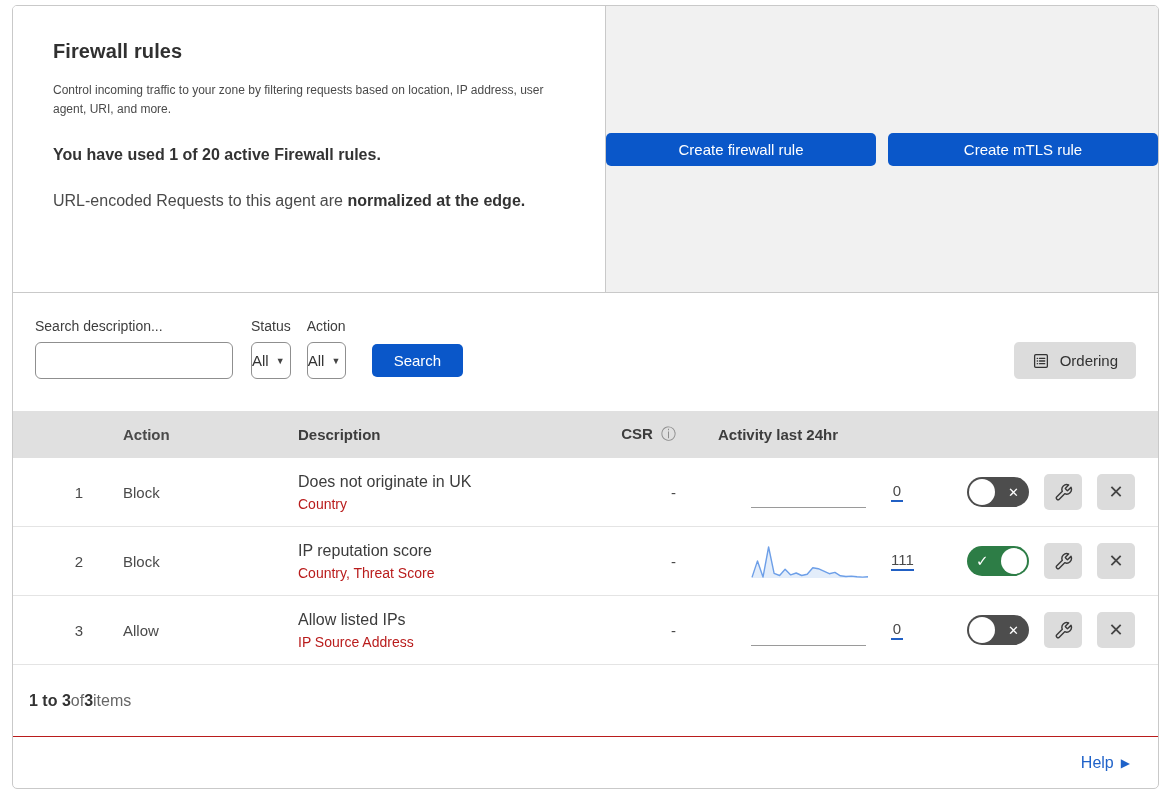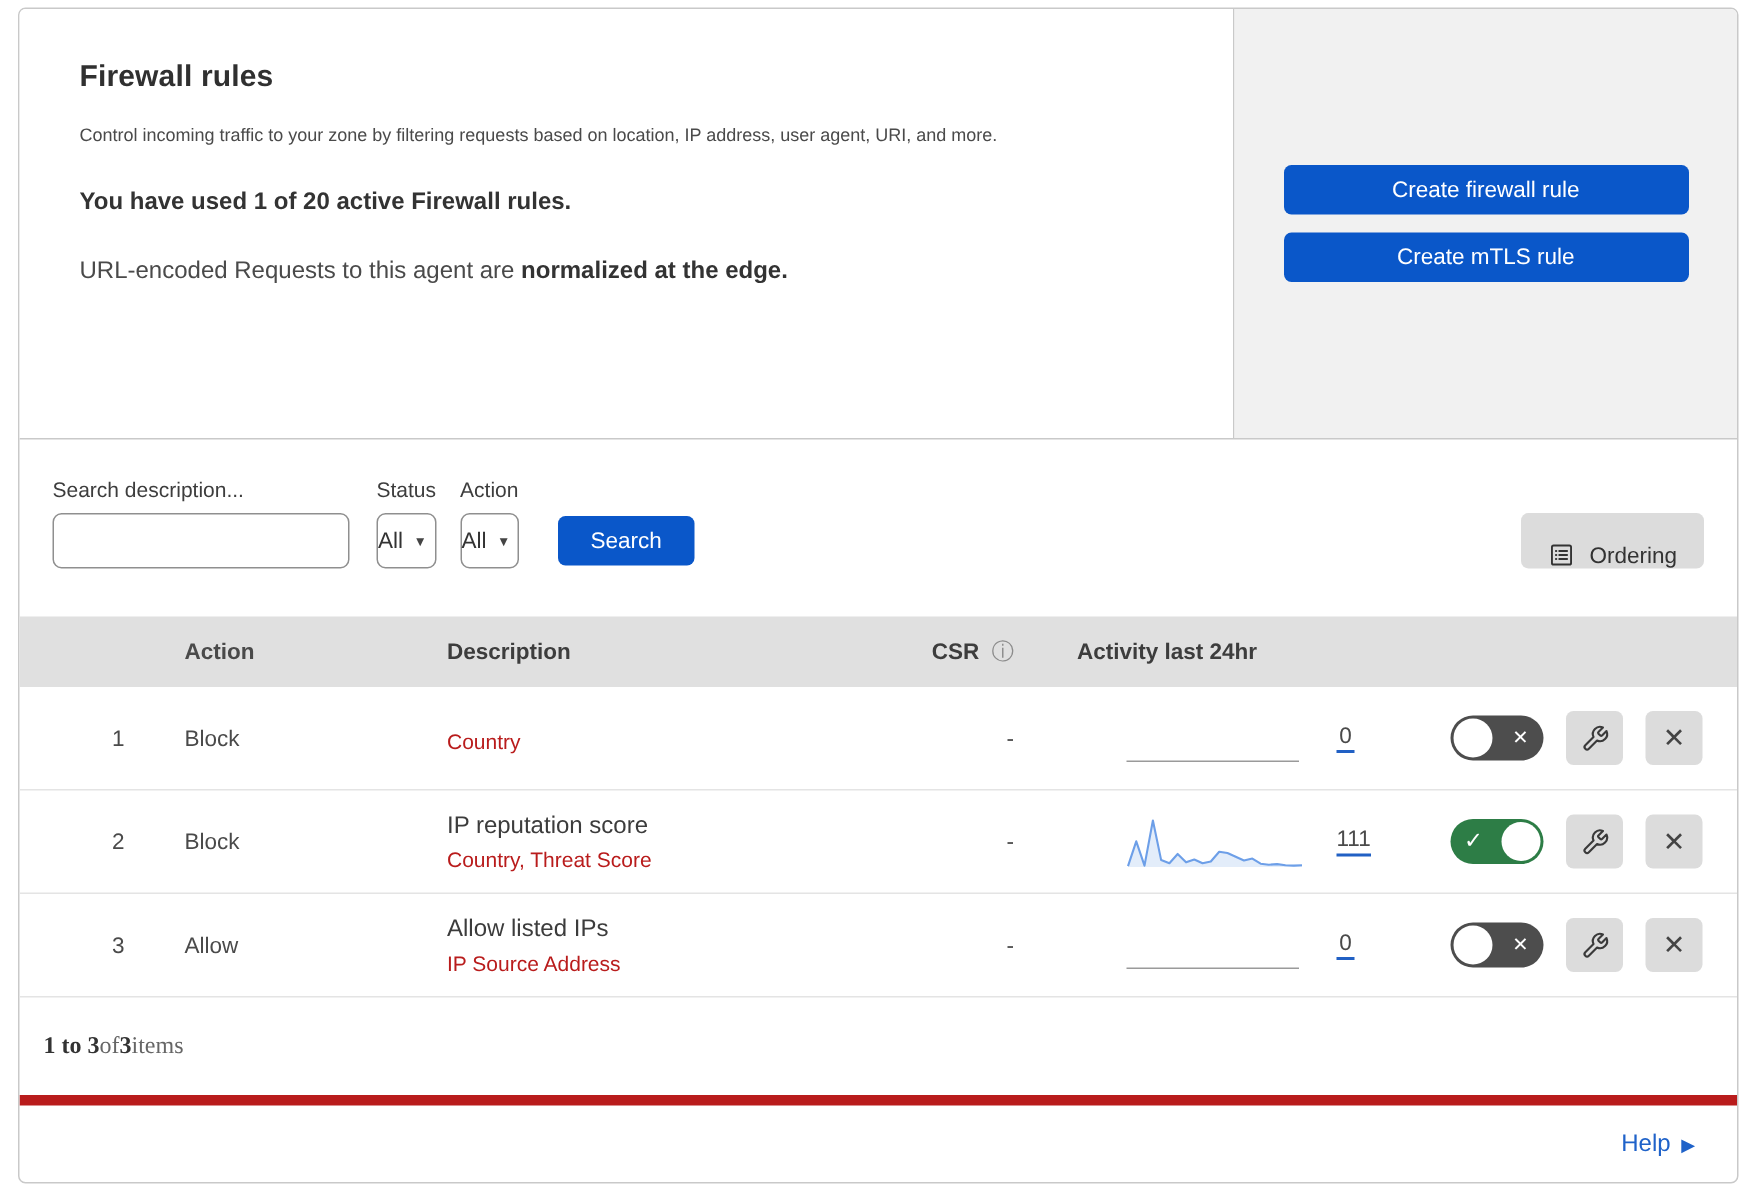--- a/index.html
+++ b/index.html
@@ -9,39 +9,39 @@
 
   
   .header { display:flex; height:287px; border-bottom:1px solid #c9c9c9; }
   .header-left { width:810px; padding:34px 40px 0 40px; border-right:1px solid #c9c9c9; background:#fff; }
   .page-title { font-size:20px; font-weight:700; color:#303030; margin-bottom:18px; letter-spacing:.1px; }
   .page-desc { font-size:12px; color:#4a4a4a; line-height:1.62; max-width:725px; margin-bottom:26px; }
   .usage-line { font-size:16px; font-weight:700; color:#333; margin-bottom:28px; }
   .norm-line { font-size:16px; color:#4a4a4a; margin-bottom:10px; }
   .norm-line b { color:#333; }
   .link { color:#2160c4; text-decoration:underline; cursor:pointer; }
-  .header-right { flex:1; background:#f1f1f1; display:flex; flex-direction:column; justify-content:center; align-items:center; gap:12px; }
+  .header-right { flex:1; background:#f1f1f1; display:flex; flex-direction:row; justify-content:center; align-items:center; gap:12px; }
   .btn-primary { width:270px; height:33px; background:#0a57c9; color:#fff; font-size:15px;
                  border:none; border-radius:5px; cursor:pointer; font-family:inherit; }
 
   
   .filterbar { display:flex; align-items:flex-end; padding:26px 22px 32px 22px; height:118px; }
   .fgroup { display:flex; flex-direction:column; }
   .flabel { font-size:14px; color:#3d3d3d; margin-bottom:8px; }
   .search-box { width:198px; height:37px; border:1px solid #8f8f8f; border-radius:6px; background:#fff;
                 display:flex; align-items:center; padding:0 10px; }
   .search-box input { border:none; outline:none; flex:1; font-size:15px; font-family:inherit; margin-left:8px; background:transparent; }
   .dropdown { height:37px; border:1px solid #8f8f8f; border-radius:6px; background:#fff; display:flex;
               align-items:center; padding:0 0; font-size:15px; color:#333; cursor:pointer; gap:7px; }
   .caret { font-size:9px; color:#444; }
   .gap18 { width:18px; } .gap16 { width:16px; } .gap26 { width:26px; }
   .btn-search { height:33px; padding:0 22px; background:#0a57c9; color:#fff; font-size:15px; border:none;
                 border-radius:5px; cursor:pointer; margin-bottom:2px; font-family:inherit; }
   .btn-ordering { margin-left:auto; height:37px; padding:0 18px; background:#dcdcdc; color:#333; font-size:15px;
-                  border:none; border-radius:5px; cursor:pointer; display:flex; align-items:flex-end; gap:10px; font-family:inherit; }
+                  border:none; border-radius:5px; cursor:pointer; display:flex; align-items:center; gap:10px; font-family:inherit; }
 
   
   .tbl-head, .tbl-row { display:grid; grid-template-columns:90px 175px 295px 120px 265px 1fr; align-items:center; }
   .tbl-head { background:#e0e0e0; height:47px; font-size:15px; font-weight:700; color:#3d3d3d; }
   .c-idx { text-align:right; padding-right:20px; font-size:15px; color:#4a4a4a; }
   .c-action { padding-left:20px; font-size:15px; color:#4a4a4a; }
   .c-desc { padding-left:20px; }
   .c-csr { text-align:right; padding-right:17px; }
   .c-activity { padding-left:25px; display:flex; align-items:center; }
   .c-controls { display:flex; justify-content:flex-end; align-items:center; gap:15px; padding-right:23px; }
@@ -60,21 +60,21 @@
   .toggle.off .knob { left:2px; }
   .toggle.on .knob { right:2px; }
   .tg-x { position:absolute; right:10px; top:50%; transform:translateY(-50%); color:#fff; font-size:13px; }
   .tg-check { position:absolute; left:9px; top:50%; transform:translateY(-52%); color:#fff; font-size:15px; }
   .icon-btn { width:38px; height:36px; background:#dcdcdc; border:none; border-radius:5px; cursor:pointer;
               display:flex; align-items:center; justify-content:center; color:#3a3a3a; }
   .icon-btn .x-glyph { font-size:18px; color:#444; }
 
   
   .tbl-footer { height:72px; display:flex; align-items:center; padding-left:16px; font-size:16px; color:#666;
-                border-bottom:7px solid #b91c1c;font-family:Liberation Serif, serif; }
+                border-bottom:1px solid #b91c1c; }
   .tbl-footer b { color:#333; }
   .help-strip { height:51px; display:flex; align-items:center; justify-content:flex-end; padding-right:28px; }
   .help-link { color:#1f62c9; font-size:16px; cursor:pointer; display:flex; align-items:center; gap:7px; }
   .help-arrow { font-size:12px; }
 </style>
 </head>
 <body>
 
 <div class="card">
 
@@ -143,20 +143,21 @@
       <span style="color:#8c8c8c; font-weight:400; font-size:15px; margin-left:4px;">ⓘ</span>
     </div>
     <div class="c-activity" style="font-weight:700;">Activity last 24hr</div>
     <div></div>
   </div>
 
   <div class="tbl-row">
     <div class="c-idx">1</div>
     <div class="c-action">Block</div>
     <div class="c-desc">
+      <div class="desc-title">Does not originate in UK</div>
       <div class="desc-sub">Country</div>
     </div>
     <div class="c-csr csr-val">-</div>
     <div class="c-activity">
       <div class="spark">
           <div class="flatline"></div>
         </div>
       <span class="count-link">0</span>
     </div>
     <div class="c-controls">

